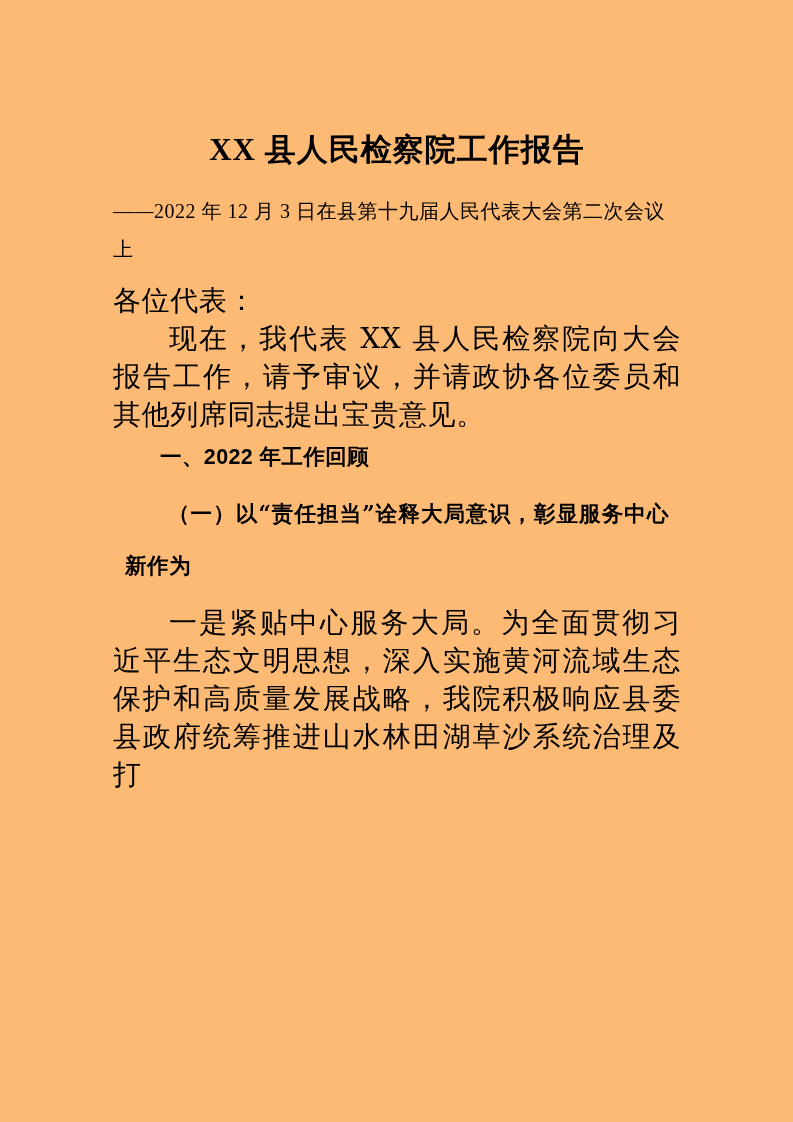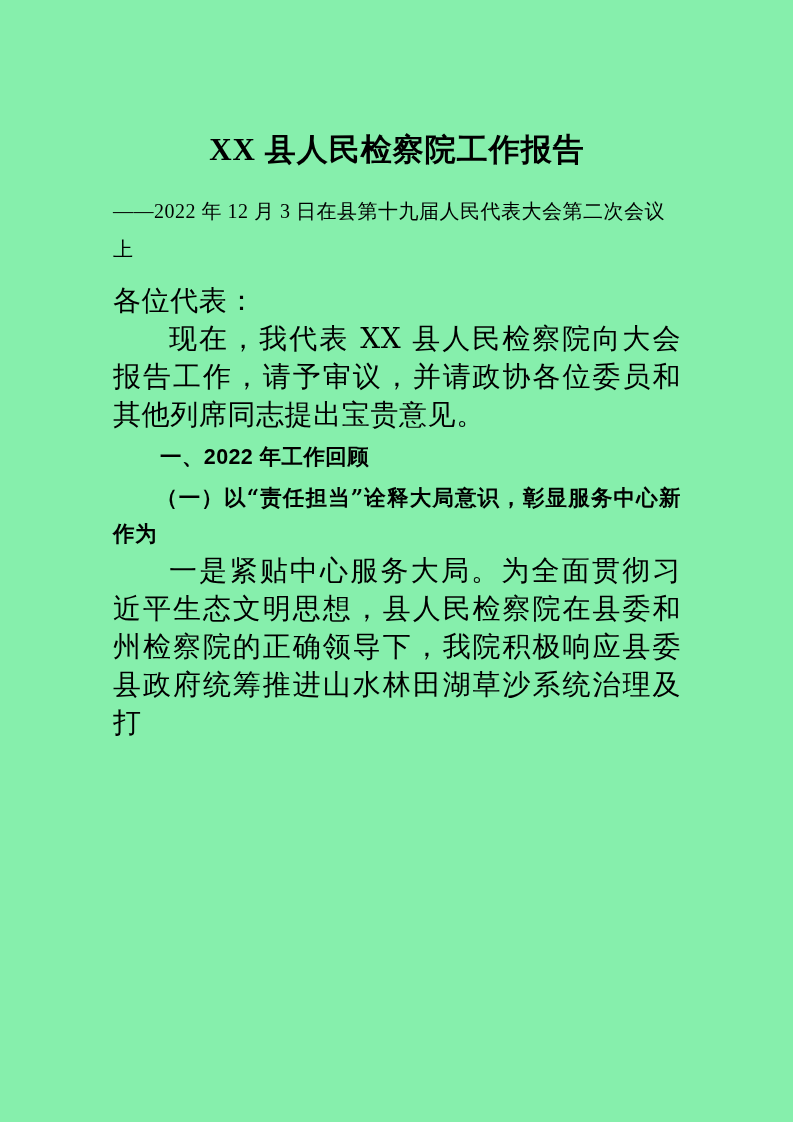--- a/index.html
+++ b/index.html
@@ -6,21 +6,21 @@
   html, body {
     margin: 0;
     padding: 0;
     background: #ffffff;
   }
 
   .page {
     position: relative;
     width: 793px;
     height: 1122px;
-    background: #86efac;
+    background: #fdba74;
     margin: 0 auto;
     overflow: hidden;
     box-sizing: border-box;
     color: #000000;
   }
 
   .doc-body {
     position: absolute;
     left: 113px;
     top: 0;
@@ -78,26 +78,26 @@
     font-weight: 700;
     text-indent: 2em;
     margin: 4px;
     letter-spacing: 0.4px;
   }
 
   
   .heading-2 {
     font-family: "DejaVu Serif", "Liberation Serif", serif;
     font-size: 21.5px;
-    line-height: 36px;
+    line-height: 52px;
     font-weight: 700;
     text-indent: 2em;
     text-align: justify;
     text-justify: inter-ideograph;
-    margin: 0;
+    margin: 12px;
     letter-spacing: 0.6px;
   }
 
   
   .spacer-sm { height: 14px; }
 </style>
 </head>
 <body>
 
 <div class="page">
@@ -112,16 +112,16 @@
     <p class="para flush">各位代表：</p>
 
     <p class="para indent">现在，我代表 XX 县人民检察院向大会报告工作，请予审议，并请政协各位委员和其他列席同志提出宝贵意见。</p>
 
     <h2 class="heading-1">一、2022 年工作回顾</h2>
 
 
     <h3 class="heading-2">（一）以“责任担当”诠释大局意识，彰显服务中心新作为</h3>
 
 
-    <p class="para indent">一是紧贴中心服务大局。为全面贯彻习近平生态文明思想，县人民检察院在县委和州检察院的正确领导下，我院积极响应县委县政府统筹推进山水林田湖草沙系统治理及打</p>
+    <p class="para indent">一是紧贴中心服务大局。为全面贯彻习近平生态文明思想，深入实施黄河流域生态保护和高质量发展战略，我院积极响应县委县政府统筹推进山水林田湖草沙系统治理及打</p>
 
   </div>
 </div>
 
 </body></html>

